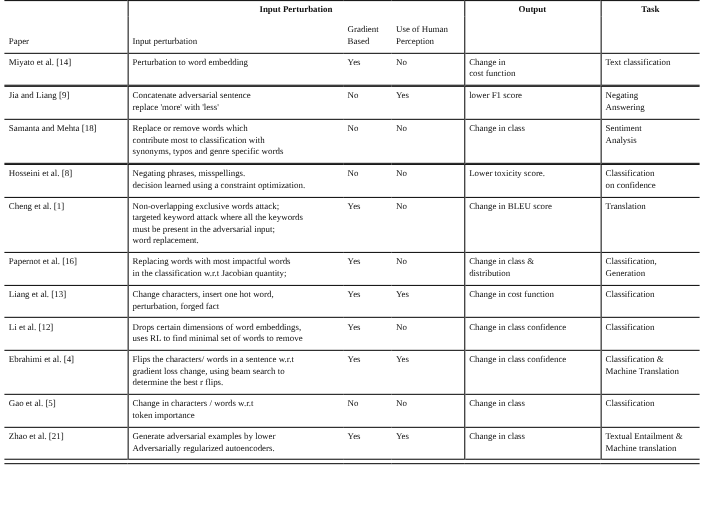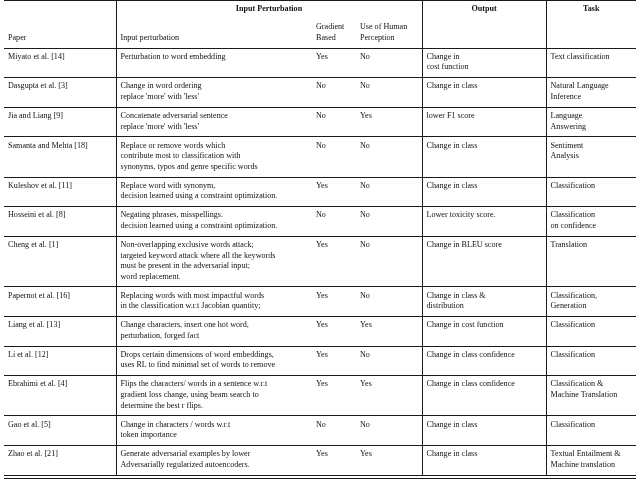--- a/index.html
+++ b/index.html
@@ -118,52 +118,36 @@
             <div>Change in</div>
             <div>cost function</div>
           </td>
           <td class="cell lines vsep">
             <div>Text classification</div>
           </td>
         </tr>
         <tr class="rule-thin">
           <td colspan="6"></td>
         </tr>
-        <tr>
-          <td class="cell lines">Dasgupta et al. [3]</td>
-          <td class="cell lines vsep">
-            <div>Change in word ordering</div>
-            <div>replace 'more' with 'less'</div>
-          </td>
-          <td class="cell center">No</td>
-          <td class="cell">No</td>
-          <td class="cell lines vsep">
-            <div>Change in class</div>
-          </td>
-          <td class="cell lines vsep">
-            <div>Natural Language</div>
-            <div>Inference</div>
-          </td>
-        </tr>
         <tr class="rule-thin">
           <td colspan="6"></td>
         </tr>
         <tr>
           <td class="cell lines">Jia and Liang [9]</td>
           <td class="cell lines vsep">
             <div>Concatenate adversarial sentence</div>
             <div>replace 'more' with 'less'</div>
           </td>
           <td class="cell center">No</td>
           <td class="cell">Yes</td>
           <td class="cell lines vsep">
             <div>lower F1 score</div>
           </td>
           <td class="cell lines vsep">
-            <div>Language</div>
+            <div>Negating</div>
             <div>Answering</div>
           </td>
         </tr>
         <tr class="rule-thin">
           <td colspan="6"></td>
         </tr>
         <tr>
           <td class="cell lines">Samanta and Mehta [18]</td>
           <td class="cell lines vsep">
             <div>Replace or remove words which</div>
@@ -175,35 +159,20 @@
           <td class="cell lines vsep">
             <div>Change in class</div>
           </td>
           <td class="cell lines vsep">
             <div>Sentiment</div>
             <div>Analysis</div>
           </td>
         </tr>
         <tr class="rule-thin">
           <td colspan="6"></td>
-        </tr>
-        <tr>
-          <td class="cell lines">Kuleshov et al. [11]</td>
-          <td class="cell lines vsep">
-            <div>Replace word with synonym,</div>
-            <div>decision learned using a constraint optimization.</div>
-          </td>
-          <td class="cell center">Yes</td>
-          <td class="cell">No</td>
-          <td class="cell lines vsep">
-            <div>Change in class</div>
-          </td>
-          <td class="cell lines vsep">
-            <div>Classification</div>
-          </td>
         </tr>
         <tr class="rule-thin">
           <td colspan="6"></td>
         </tr>
         <tr>
           <td class="cell lines">Hosseini et al. [8]</td>
           <td class="cell lines vsep">
             <div>Negating phrases, misspellings.</div>
             <div>decision learned using a constraint optimization.</div>
           </td>

